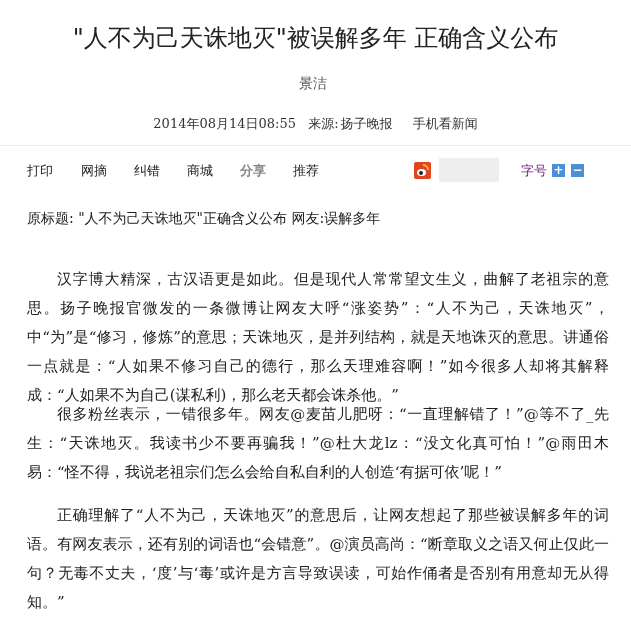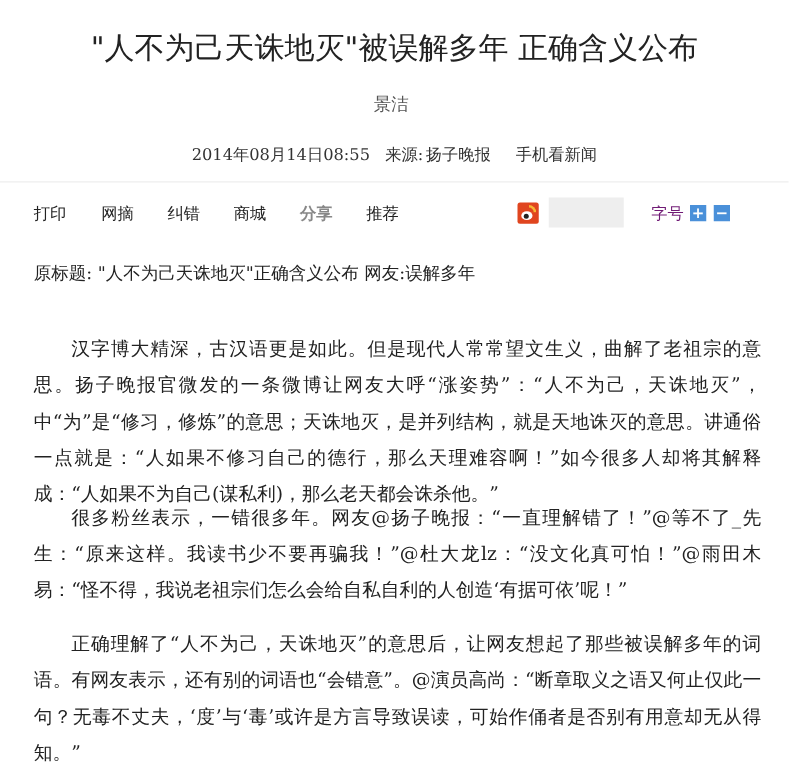--- a/index.html
+++ b/index.html
@@ -195,14 +195,14 @@
 </div>
 <div class="share-box"></div>
 
 <span class="font-size-label">字号</span>
 <span class="fs-btn fs-plus">+</span>
 <span class="fs-btn fs-minus">−</span>
 
 <div class="orig-title">原标题: "人不为己天诛地灭"正确含义公布 网友:误解多年</div>
 
 <p class="para p1">汉字博大精深，古汉语更是如此。但是现代人常常望文生义，曲解了老祖宗的意思。扬子晚报官微发的一条微博让网友大呼“涨姿势”：“人不为己，天诛地灭”，中“为”是“修习，修炼”的意思；天诛地灭，是并列结构，就是天地诛灭的意思。讲通俗一点就是：“人如果不修习自己的德行，那么天理难容啊！”如今很多人却将其解释成：“人如果不为自己(谋私利)，那么老天都会诛杀他。”</p>
-<p class="para p2">很多粉丝表示，一错很多年。网友@扬子晚报：“一直理解错了！”@等不了_先生：“原来这样。我读书少不要再骗我！”@杜大龙lz：“没文化真可怕！”@雨田木易：“怪不得，我说老祖宗们怎么会给自私自利的人创造‘有据可依’呢！”</p>
+<p class="para p2">很多粉丝表示，一错很多年。网友@麦苗儿肥呀：“一直理解错了！”@等不了_先生：“天诛地灭。我读书少不要再骗我！”@杜大龙lz：“没文化真可怕！”@雨田木易：“怪不得，我说老祖宗们怎么会给自私自利的人创造‘有据可依’呢！”</p>
 <p class="para p3">正确理解了“人不为己，天诛地灭”的意思后，让网友想起了那些被误解多年的词语。有网友表示，还有别的词语也“会错意”。@演员高尚：“断章取义之语又何止仅此一句？无毒不丈夫，‘度’与‘毒’或许是方言导致误读，可始作俑者是否别有用意却无从得知。”</p>
 
 </body></html>

